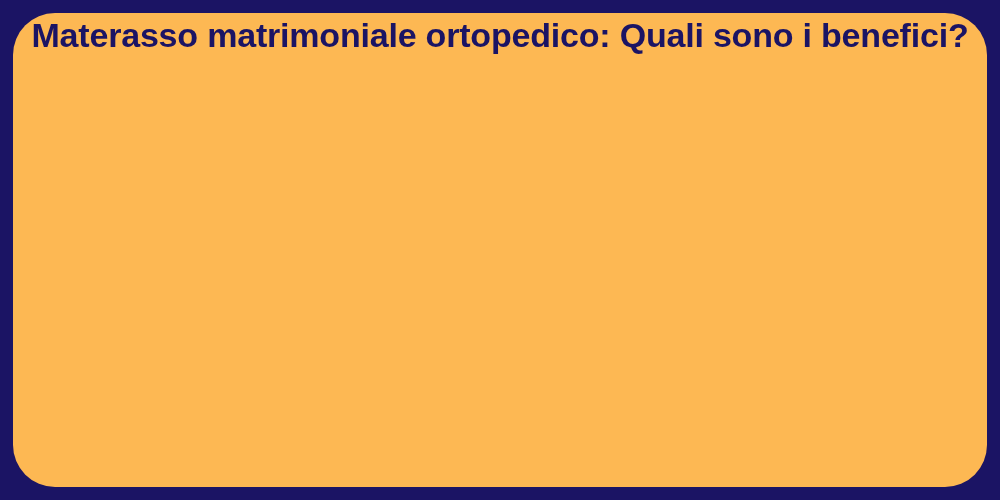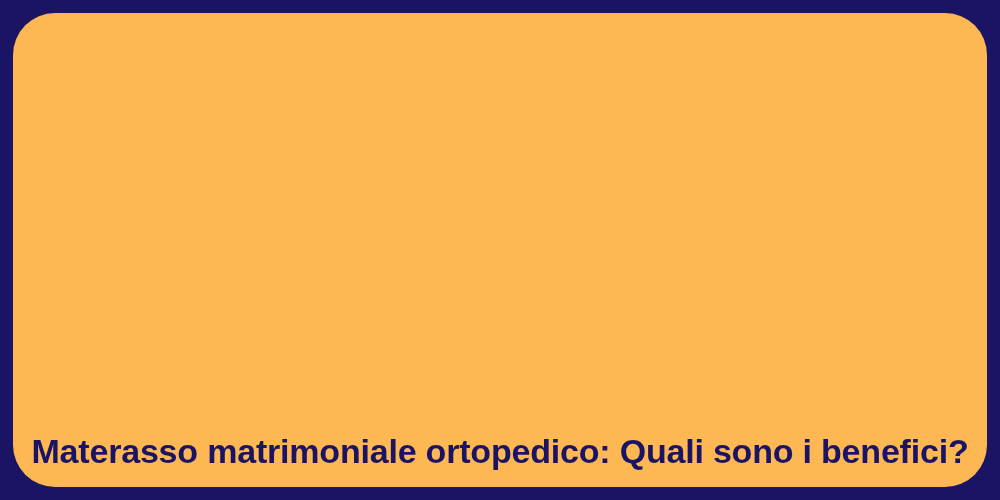--- a/index.html
+++ b/index.html
@@ -27,24 +27,24 @@
 
   
   .hero-card {
     box-sizing: border-box;
     width: 100%;
     height: 100%;
     background: #fdb853;
     border-radius: 42px;
 
     display: flex;
-    align-items: flex-end;
+    align-items: flex-start;
     justify-content: center;
 
-    padding: 12px 40px;
+    padding: 4px 40px;
   }
 
   
   .hero-title {
     margin: 0;
     font-family: "Liberation Sans", sans-serif;
     font-size: 34px;
     font-weight: 700;
     letter-spacing: -0.2px;
     line-height: 1.25;

